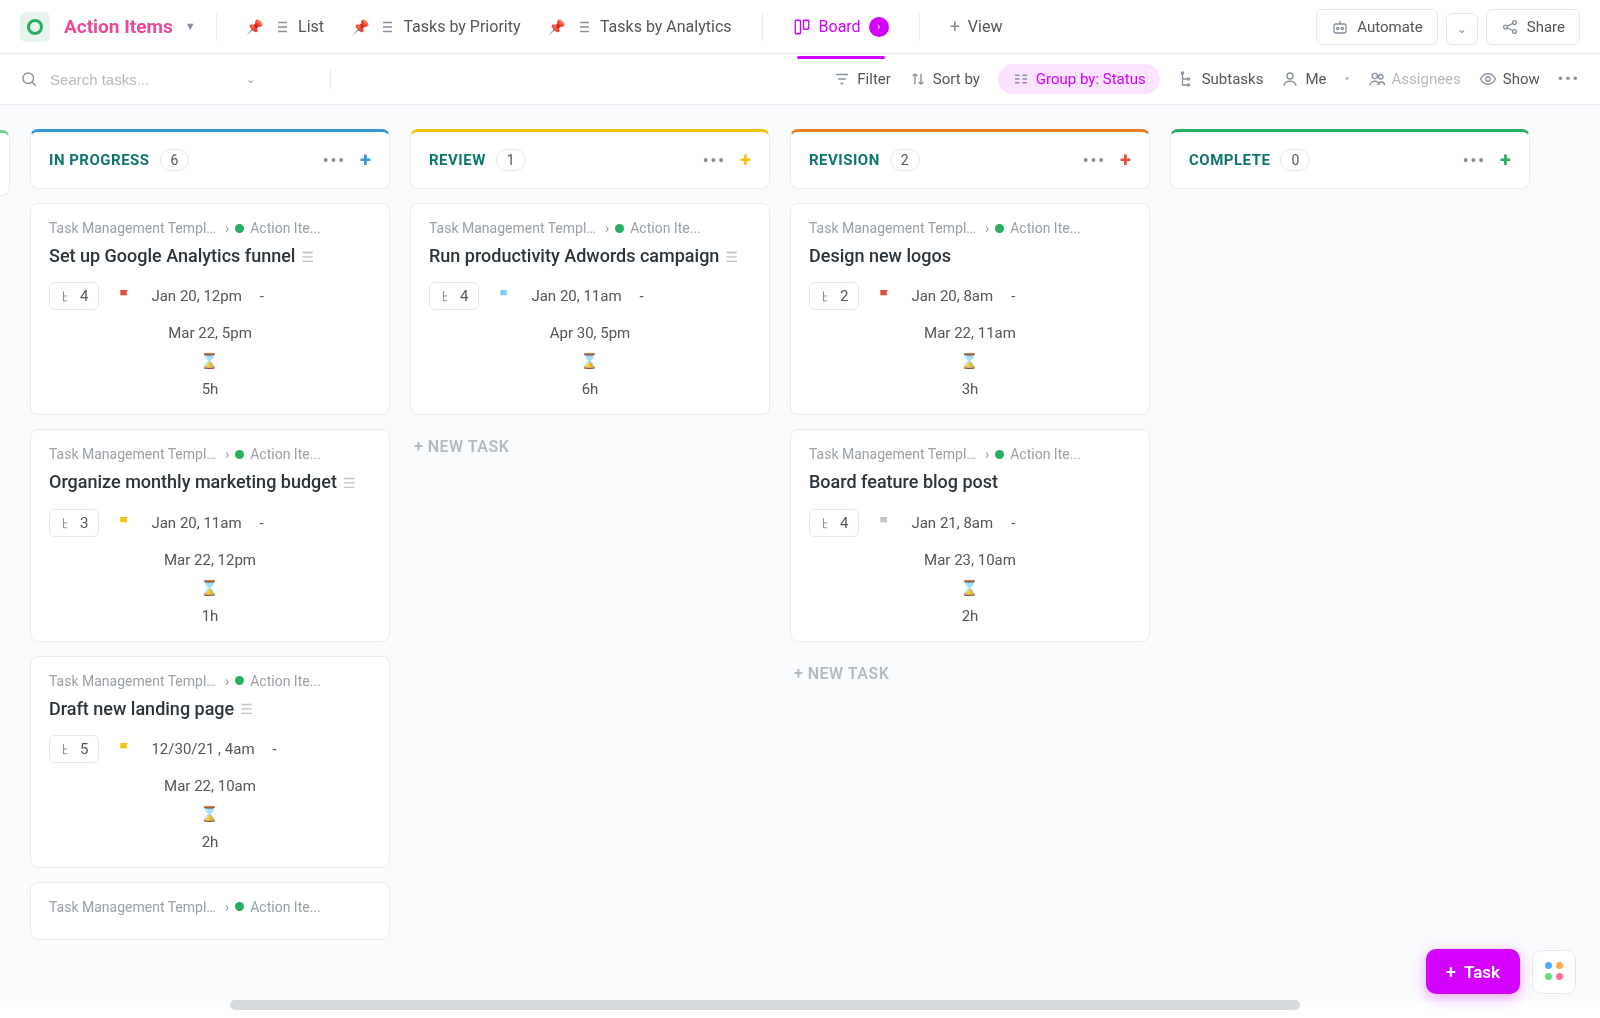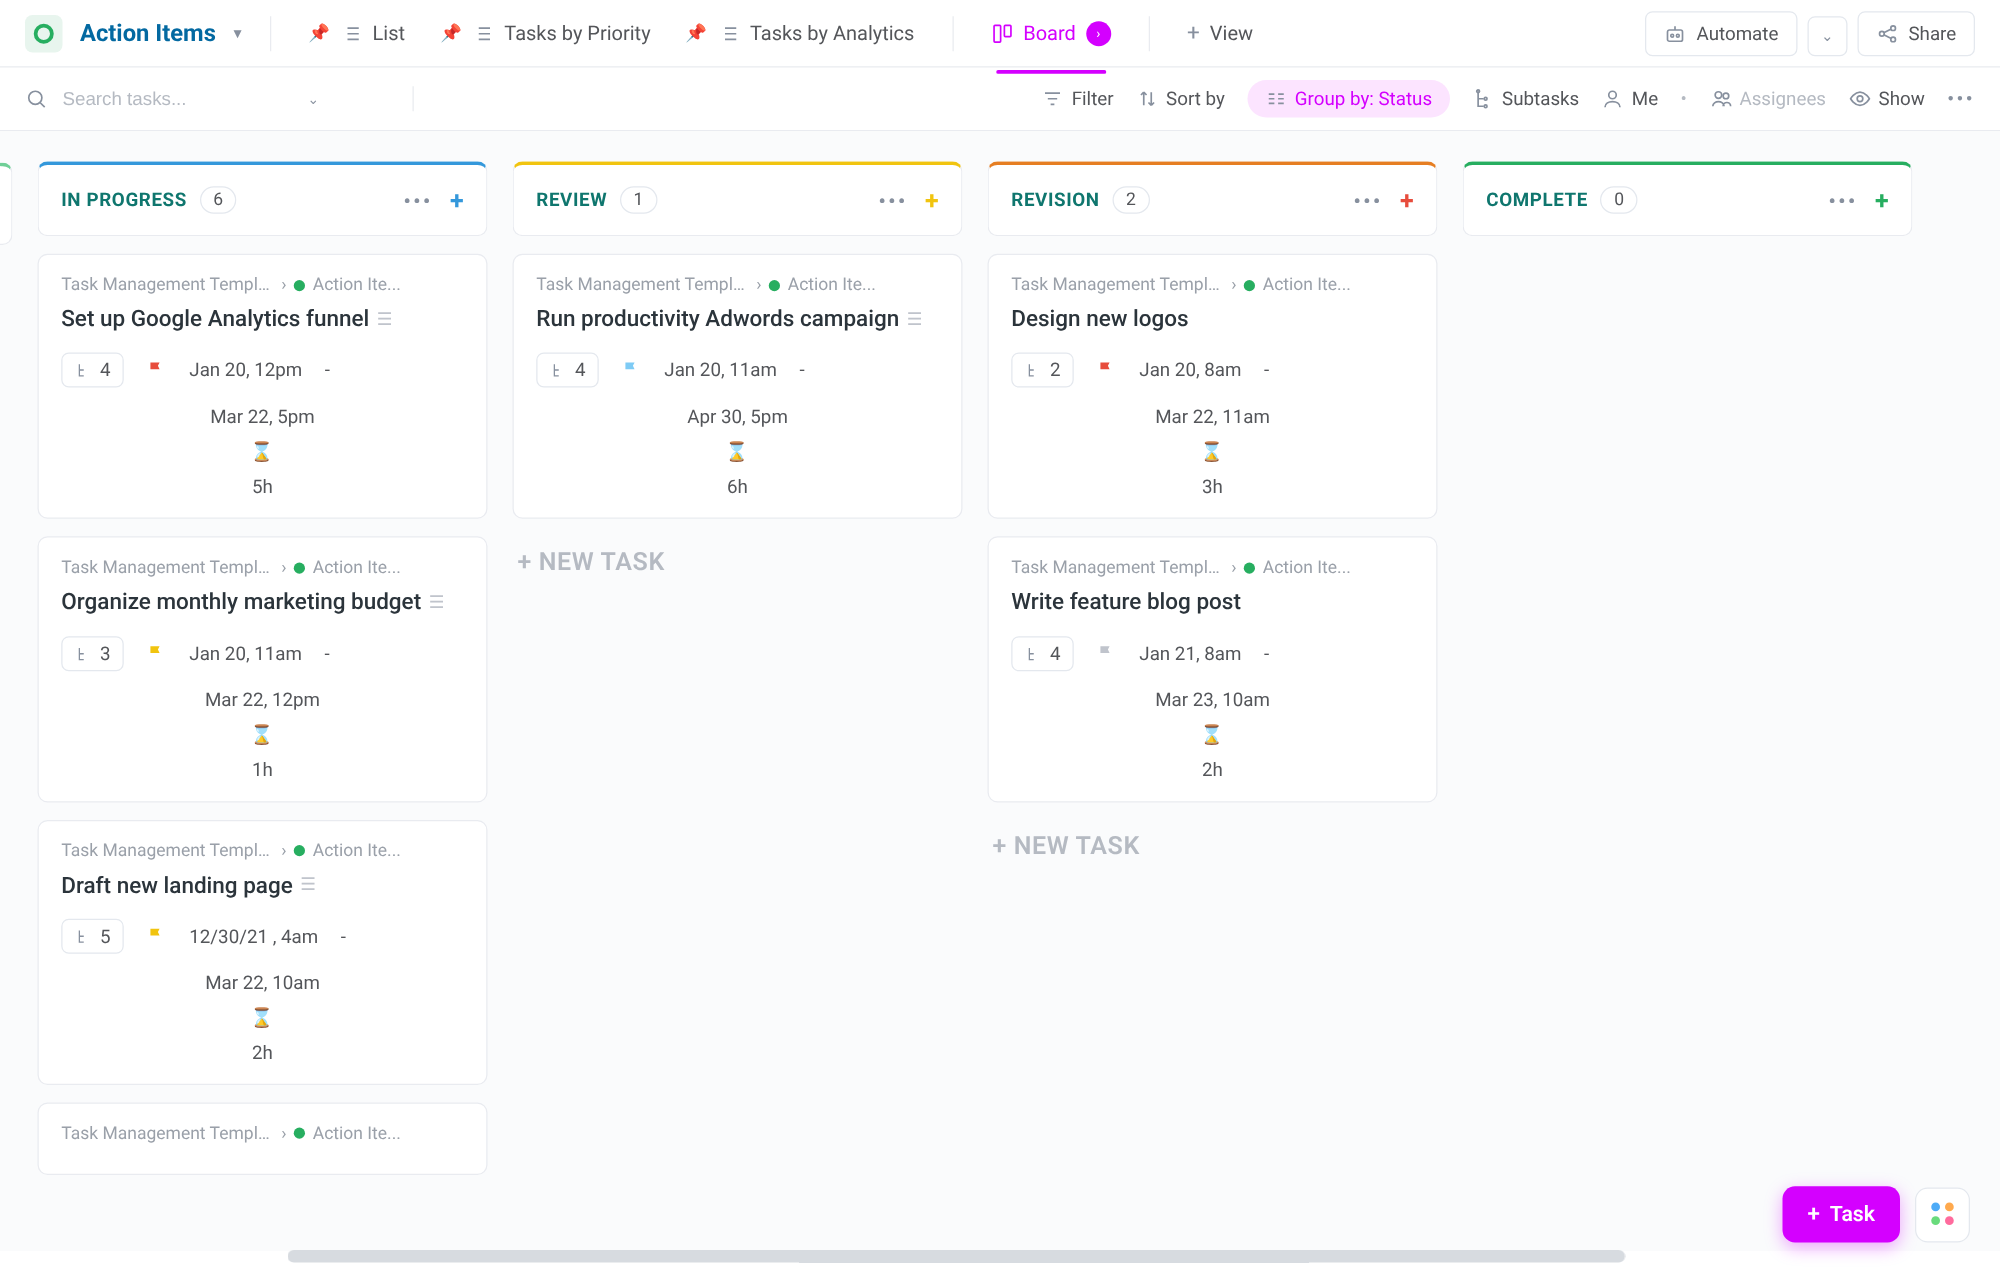--- a/index.html
+++ b/index.html
@@ -1,20 +1,20 @@
 <!DOCTYPE html>
 <html><head>
 <meta charset="utf-8">
 <style>
 * { box-sizing: border-box; margin: 0; padding: 0; }
 body { font-family: -apple-system, BlinkMacSystemFont, "Segoe UI", Roboto, sans-serif; background: #fff; color: #2b343b; overflow: hidden; }
 .topbar { display: flex; align-items: center; padding: 8px 20px; border-bottom: 1px solid #e9ebf0; gap: 8px; position: relative; }
 .icon-circle { width: 30px; height: 30px; background: #e8f5ee; border-radius: 6px; display: flex; align-items: center; justify-content: center; }
 .circle-o { width: 16px; height: 16px; border: 3px solid #27ae60; border-radius: 50%; }
-.title-main { font-size: 19px; font-weight: 700; color: #0369a1; margin-left: 6px; }
+.title-main { font-size: 19px; font-weight: 700; color: #ec4899; margin-left: 6px; }
 .chevron-down-sm { color: #87909e; margin-left: 4px; font-size: 11px; }
 .divider { width: 1px; height: 28px; background: #e9ebf0; margin: 0 12px; }
 .view-tab { display: flex; align-items: center; gap: 8px; padding: 8px 10px; color: #54565a; font-size: 16px; cursor: pointer; position: relative; }
 .view-tab.active { color: #d400ff; }
 .view-tab.active::after { content:""; position:absolute; left:14px; right:14px; bottom:-14px; height:3px; background:#d400ff; border-radius:2px; }
 .circle-arrow { width:20px;height:20px;background:#d400ff;border-radius:50%;display:flex;align-items:center;justify-content:center;color:#fff;font-size:11px; }
 .pin-icon { color:#c0c4cc; font-size:14px; }
 .btn-out { display:flex;align-items:center;gap:8px;border:1px solid #e4e8ee;border-radius:6px;padding:8px 14px;color:#54565a;font-size:15px;cursor:pointer; }
 .automate-group { display:flex;align-items:flex-end;gap:8px; margin-left:auto;}
 .chev-box { border:1px solid #e4e8ee;border-radius:6px;padding:8px 10px;color:#87909e;font-size:12px; }
@@ -41,21 +41,21 @@
 .crumb-dot { width:9px;height:9px;border-radius:50%;background:#27ae60;display:inline-block; }
 .crumb-list { white-space:nowrap;overflow:hidden;text-overflow:ellipsis;max-width:90px; }
 .card-title { font-size:18px;font-weight:500;color:#2b343b;line-height:1.35; }
 .desc-icon { color:#c0c4cc; margin-left:6px;font-size:14px;vertical-align:middle; }
 .row { display:flex;align-items:center;gap:18px;margin-top:14px;font-size:15px;color:#54565a; }
 .sub-pill { border:1px solid #e4e8ee;border-radius:6px;padding:4px 10px;display:flex;align-items:center;gap:6px;font-size:15px;color:#54565a; }
 .flag { width:16px;height:16px;display:inline-block; }
 .flag.red svg path{ fill:#e74c3c; } .flag.yellow svg path{ fill:#f1c40f; } .flag.blue svg path{ fill:#7ecbf5; } .flag.gray svg path{ fill:#c0c4cc; }
 .row2 { display:flex;align-items:center;gap:10px;margin-top:14px;font-size:15px;color:#54565a;flex-direction:column; }
 .hourglass { color:#9aa0a9; }
-.new-task { color:#b5bac2;font-size:20px;font-weight:600;letter-spacing:.5px;padding:8px 4px;cursor:pointer; }
+.new-task { color:#b5bac2;font-size:16px;font-weight:600;letter-spacing:.5px;padding:8px 4px;cursor:pointer; }
 .fab-wrap { position:fixed;right:24px;bottom:24px;display:flex;gap:12px;align-items:center; }
 .fab { background:#d400ff;color:#fff;border-radius:10px;padding:12px 20px;font-size:17px;font-weight:600;display:flex;align-items:center;gap:8px;cursor:pointer;box-shadow:0 4px 14px rgba(212,0,255,.35); }
 .fab-sq { background:#fff;border:1px solid #e4e8ee;border-radius:10px;width:44px;height:44px;display:flex;align-items:center;justify-content:center;cursor:pointer; }
 .grid4 { display:grid;grid-template-columns:8px 8px;grid-template-rows:8px 8px;gap:3px; }
 .gd{width:7px;height:7px;border-radius:50%;} .gd.a{background:#4dabf7}.gd.b{background:#ffa94d}.gd.c{background:#69db7c}.gd.d{background:#ff6b9d}
 .hscroll { position:fixed;left:230px;right:300px;bottom:8px;height:10px;background:#d7dbe0;border-radius:6px; }
 svg.i { width:18px;height:18px; }
 svg.i path,svg.i rect,svg.i circle { stroke:#87909e;stroke-width:1.8;fill:none; }
 .view-tab.active svg.i rect,.view-tab.active svg.i path{stroke:#d400ff;}
 </style>
@@ -353,21 +353,21 @@
           <span>3h</span>
         </div>
       </div>
       <div class="card">
         <div class="crumbs">
           <span class="crumb-txt">Task Management Templat...</span>
           <span>›</span>
           <span class="crumb-dot"></span>
           <span class="crumb-list">Action Ite...</span>
         </div>
-        <div class="card-title">Write feature blog post</div>
+        <div class="card-title">Board feature blog post</div>
         <div class="row">
           <span class="sub-pill"><svg viewBox="0 0 24 24" width="14" height="14">
               <path stroke="#87909e" stroke-width="1.8" fill="none" d="M6 4v8h6M6 4v16h6"></path>
             </svg> 4</span>
           <span class="flag gray"><svg viewBox="0 0 24 24" width="16" height="16">
               <path d="M5 3v18M5 3h11l-2 4 2 4H5"></path>
             </svg></span>
           <span>Jan 21, 8am</span>
           <span>-</span>
         </div>

